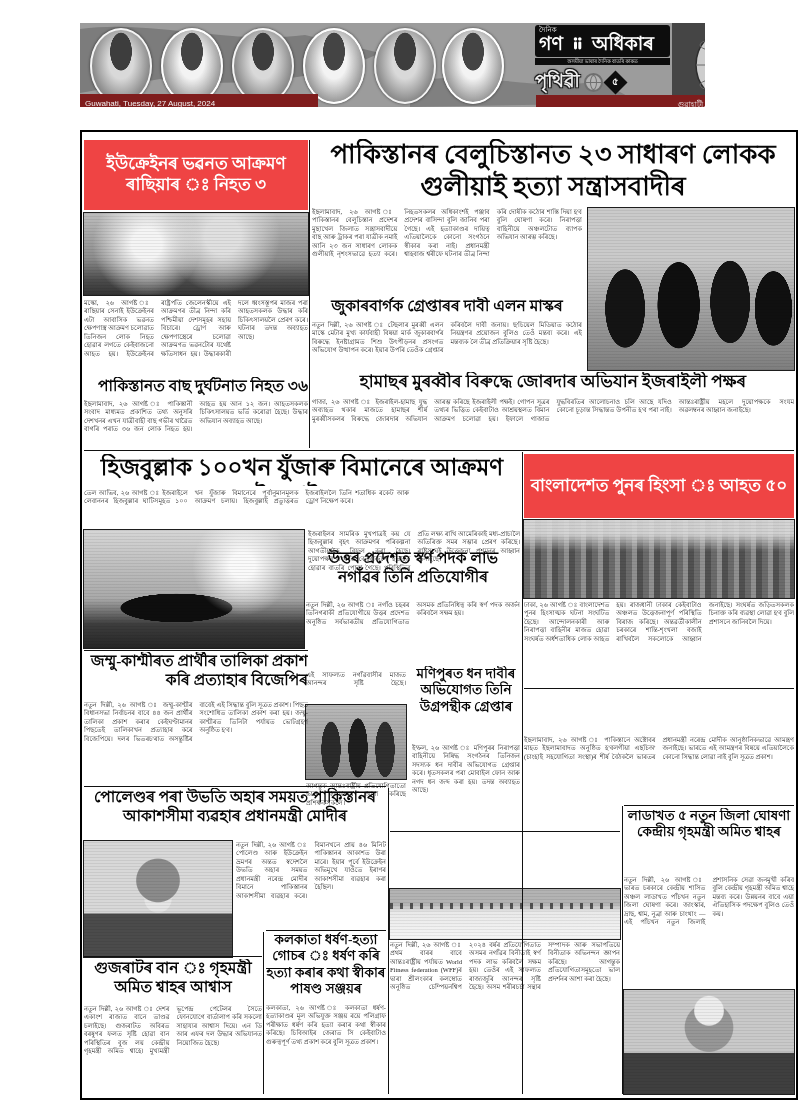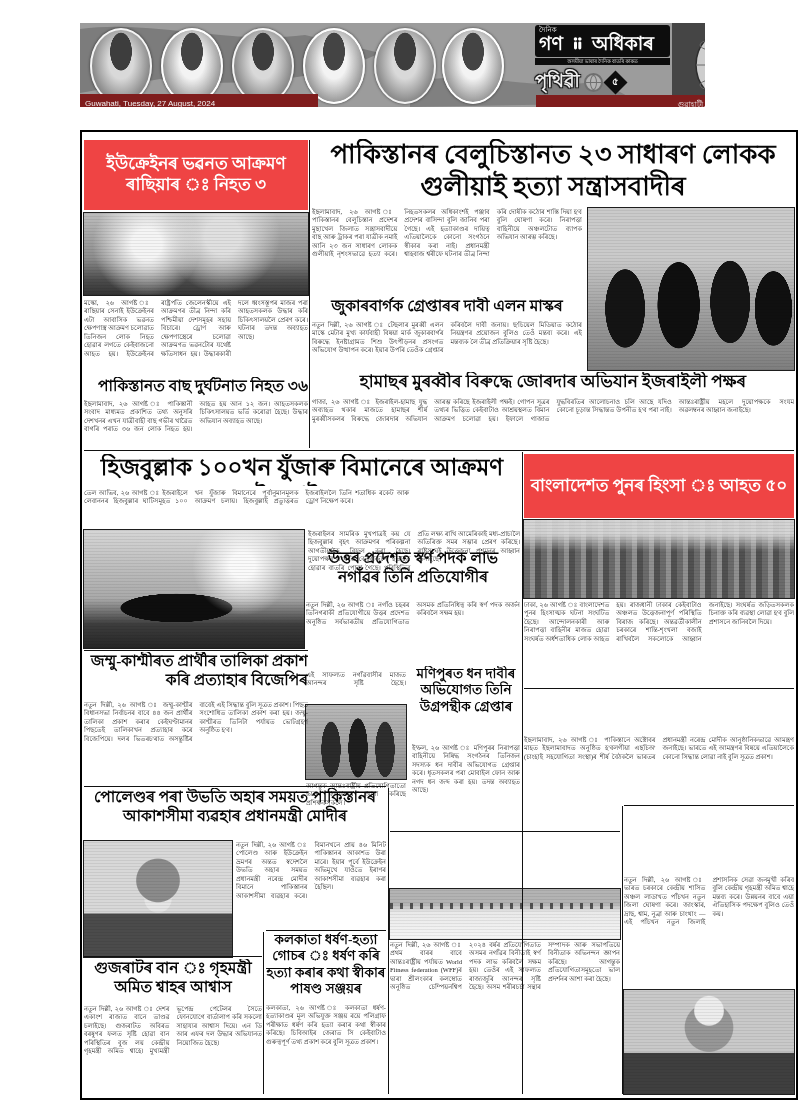--- a/index.html
+++ b/index.html
@@ -173,20 +173,21 @@
   <div class="art bodytxt c1" style="left:306px;top:782px;width:100px;height:48px;">আগন্তুক আন্তঃৰাষ্ট্ৰীয় প্ৰতিযোগিতাতো ভাল ফলাফলৰ আশা কৰিছে প্ৰশিক্ষকসকলে।</div>
 
   <div class="art hl h-sm" style="left:412px;top:666px;width:108px;height:76px;">মণিপুৰত ধন দাবীৰ অভিযোগত তিনি উগ্ৰপন্থীক গ্ৰেপ্তাৰ</div>
   <div class="art bodytxt c1" style="left:412px;top:744px;width:108px;height:86px;">ইম্ফল, ২৬ আগষ্ট ঃ মণিপুৰৰ নিৰাপত্তা বাহিনীয়ে নিষিদ্ধ সংগঠনৰ তিনিজন সদস্যক ধন দাবীৰ অভিযোগত গ্ৰেপ্তাৰ কৰে। ধৃতসকলৰ পৰা মোবাইল ফোন আৰু নগদ ধন জব্দ কৰা হয়। তদন্ত অব্যাহত আছে।</div>
 
   <div class="art hl h-md" style="left:84px;top:652px;width:224px;height:46px;text-align:right;">জম্মু-কাশ্মীৰত প্ৰাৰ্থীৰ তালিকা প্ৰকাশ কৰি প্ৰত্যাহাৰ বিজেপিৰ</div>
   <div class="art bodytxt c2" style="left:84px;top:701px;width:224px;height:82px;">নতুন দিল্লী, ২৬ আগষ্ট ঃ জম্মু-কাশ্মীৰ বিধানসভা নিৰ্বাচনৰ বাবে ৪৪ জন প্ৰাৰ্থীৰ তালিকা প্ৰকাশ কৰাৰ কেইঘণ্টামানৰ পিছতেই তালিকাখন প্ৰত্যাহাৰ কৰে বিজেপিয়ে। দলৰ ভিতৰচ'ৰাত অসন্তুষ্টিৰ বাবেই এই সিদ্ধান্ত বুলি সূত্ৰত প্ৰকাশ। পিছত সংশোধিত তালিকা প্ৰকাশ কৰা হয়। জম্মু-কাশ্মীৰত তিনিটা পৰ্যায়ত ভোটগ্ৰহণ অনুষ্ঠিত হ'ব।</div>
 
   <div class="art bodytxt c2" style="left:524px;top:736px;width:270px;height:62px;">ইছলামাবাদ, ২৬ আগষ্ট ঃ পাকিস্তানে অক্টোবৰ মাহত ইছলামাবাদত অনুষ্ঠিত হ'বলগীয়া এছচিঅ' (চাংহাই সহযোগিতা সংস্থা)ৰ শীৰ্ষ বৈঠকলৈ ভাৰতৰ প্ৰধানমন্ত্ৰী নৰেন্দ্ৰ মোদীক আনুষ্ঠানিকভাৱে আমন্ত্ৰণ জনাইছে। ভাৰতে এই আমন্ত্ৰণৰ বিষয়ে এতিয়ালৈকে কোনো সিদ্ধান্ত লোৱা নাই বুলি সূত্ৰত প্ৰকাশ।</div>
 
+  <div class="art hl h-sm" style="left:624px;top:808px;width:170px;height:66px;">লাডাখত ৫ নতুন জিলা ঘোষণা কেন্দ্ৰীয় গৃহমন্ত্ৰী অমিত শ্বাহৰ</div>
   <div class="art bodytxt c2" style="left:624px;top:876px;width:170px;height:110px;">নতুন দিল্লী, ২৬ আগষ্ট ঃ ভাৰত চৰকাৰে কেন্দ্ৰীয় শাসিত অঞ্চল লাডাখত পাঁচখন নতুন জিলা ঘোষণা কৰে। জাংস্কাৰ, দ্ৰাছ, শ্বাম, নুব্ৰা আৰু চাংথাং — এই পাঁচখন নতুন জিলাই প্ৰশাসনিক সেৱা জনমুখী কৰিব বুলি কেন্দ্ৰীয় গৃহমন্ত্ৰী অমিত শ্বাহে মন্তব্য কৰে। উন্নয়নৰ বাবে এয়া ঐতিহাসিক পদক্ষেপ বুলিও তেওঁ কয়।</div>
   <div class="photo ph-shah" style="left:624px;top:990px;width:170px;height:104px;"></div>
 
   <div class="art hl h-md" style="left:84px;top:788px;width:302px;height:50px;">পোলেণ্ডৰ পৰা উভতি অহাৰ সময়ত পাকিস্তানৰ আকাশসীমা ব্যৱহাৰ প্ৰধানমন্ত্ৰী মোদীৰ</div>
   <div class="photo ph-modi" style="left:84px;top:841px;width:148px;height:116px;"></div>
   <div class="art bodytxt c2" style="left:236px;top:841px;width:150px;height:114px;">নতুন দিল্লী, ২৬ আগষ্ট ঃ পোলেণ্ড আৰু ইউক্ৰেইন ভ্ৰমণৰ অন্তত স্বদেশলৈ উভতি অহাৰ সময়ত প্ৰধানমন্ত্ৰী নৰেন্দ্ৰ মোদীৰ বিমানে পাকিস্তানৰ আকাশসীমা ব্যৱহাৰ কৰে। বিমানখনে প্ৰায় ৪৬ মিনিট পাকিস্তানৰ আকাশত উৰা মাৰে। ইয়াৰ পূৰ্বে ইউক্ৰেইন অভিমুখে যাওঁতে ইৰাণৰ আকাশসীমা ব্যৱহাৰ কৰা হৈছিল।</div>
 
   <div class="art hl h-md" style="left:84px;top:959px;width:178px;height:44px;">গুজৰাটৰ বান ঃ গৃহমন্ত্ৰী অমিত শ্বাহৰ আশ্বাস</div>
   <div class="art bodytxt c2" style="left:84px;top:1005px;width:178px;height:88px;">নতুন দিল্লী, ২৬ আগষ্ট ঃ দেশৰ একাংশ ৰাজ্যত বানে তাণ্ডৱ চলাইছে। গুজৰাটত অবিৰত বৰষুণৰ ফলত সৃষ্টি হোৱা বান পৰিস্থিতিৰ বুজ লয় কেন্দ্ৰীয় গৃহমন্ত্ৰী অমিত শ্বাহে। মুখ্যমন্ত্ৰী ভূপেন্দ্ৰ পেটেলৰ সৈতে ফোনযোগে বাৰ্তালাপ কৰি সকলো সাহায্যৰ আশ্বাস দিয়ে। এন ডি আৰ এফৰ দল উদ্ধাৰ অভিযানত নিয়োজিত হৈছে।</div>
 

